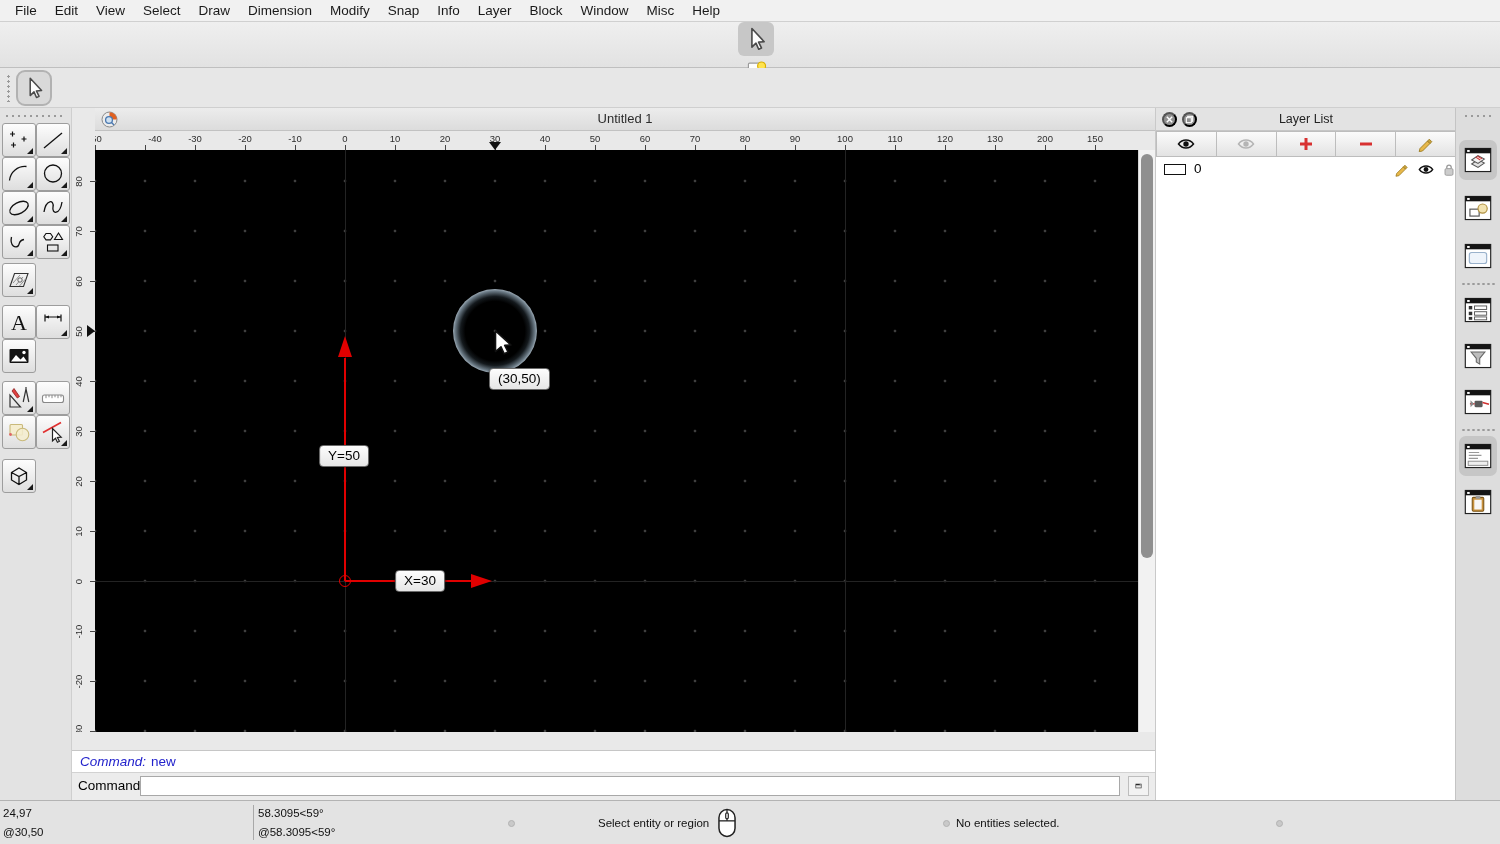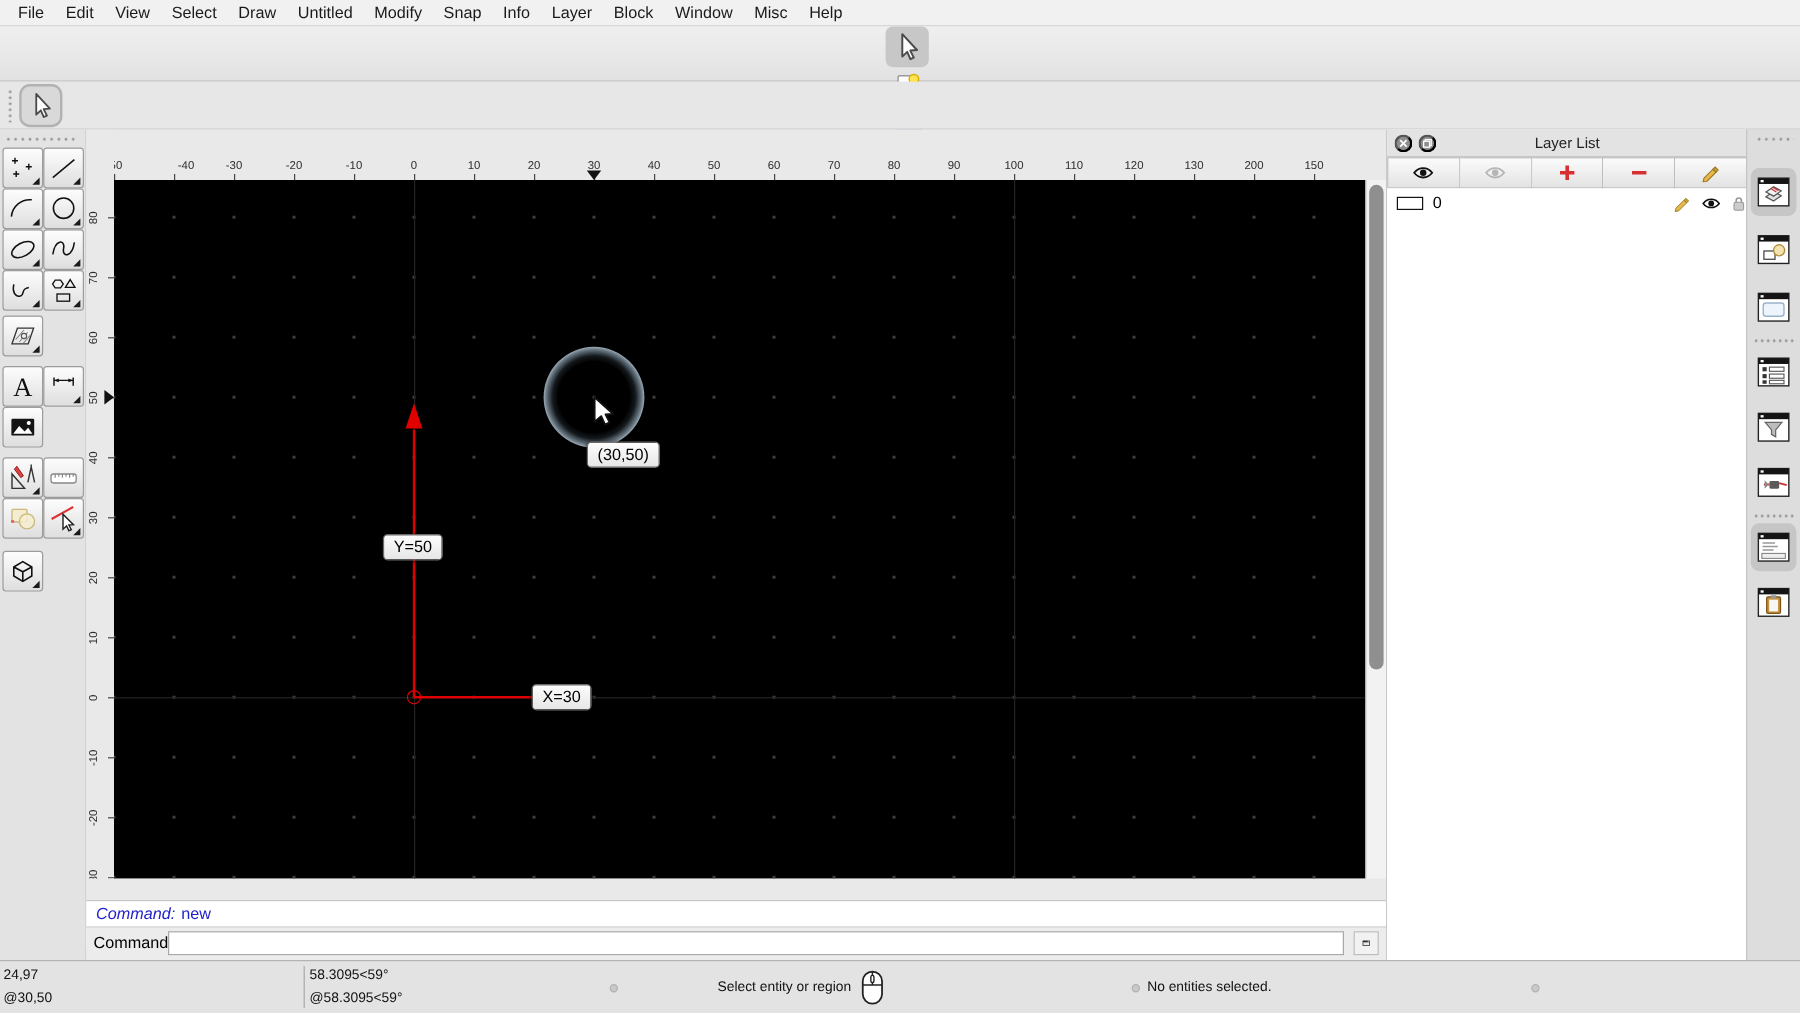--- a/index.html
+++ b/index.html
@@ -149,21 +149,21 @@
 </style>
 </head>
 <body>
 
 <div id="menubar">
     <span class="menu-item">File</span>
     <span class="menu-item">Edit</span>
     <span class="menu-item">View</span>
     <span class="menu-item">Select</span>
     <span class="menu-item">Draw</span>
-    <span class="menu-item">Untitled</span>
+    <span class="menu-item">Dimension</span>
     <span class="menu-item">Modify</span>
     <span class="menu-item">Snap</span>
     <span class="menu-item">Info</span>
     <span class="menu-item">Layer</span>
     <span class="menu-item">Block</span>
     <span class="menu-item">Window</span>
     <span class="menu-item">Misc</span>
     <span class="menu-item">Help</span>
   </div>
 
@@ -539,20 +539,31 @@
     <button class="tool-btn has-sub" style="left: 2px; top: 351px;">
       <span class="icon">
         <svg viewBox="0 0 26 26">
           <path d="M5.5 9.5 L13 5 L20.5 9.5 L20.5 17 L13 21.5 L5.5 17 Z M5.5 9.5 L13 13.5 L20.5 9.5 M13 13.5 V21.5" fill="none" stroke="#111" stroke-width="1.3"></path>
         </svg>
       </span>
     </button>
   </div>
 
 <div id="mdi">
+  <div id="mdi-title">
+    <span class="doc-icon icon">
+        <svg viewBox="0 0 17 17">
+          <circle cx="8.5" cy="8.5" r="7.5" fill="#ececec" stroke="#8a8a8a"></circle>
+          <path d="M8.5 1.2 A7.3 7.3 0 0 1 15.8 8.5 L8.5 8.5 Z" fill="#e06020"></path>
+          <circle cx="8" cy="9" r="3.4" fill="#cfe0f0" stroke="#4a78b0" stroke-width="1.3"></circle>
+          <line x1="10.5" y1="11.5" x2="13" y2="14" stroke="#4a78b0" stroke-width="1.4"></line>
+        </svg>
+      </span>
+    <span id="mdi-title-text">Untitled 1</span>
+  </div>
   <div id="ruler-corner"></div>
   <div id="hruler">
       <span class="hr-label" style="left: -15px;">-50</span>
       <span class="hr-tick" style="left: 0px;"></span>
       <span class="hr-label" style="left: 45px;">-40</span>
       <span class="hr-tick" style="left: 50px;"></span>
       <span class="hr-label" style="left: 85px;">-30</span>
       <span class="hr-tick" style="left: 100px;"></span>
       <span class="hr-label" style="left: 135px;">-20</span>
       <span class="hr-tick" style="left: 150px;"></span>
@@ -629,21 +640,21 @@
     <div id="arrow-right" style="left: 376px; top: 424px;"></div>
     <div id="origin-ring" style="left: 244px; top: 425px;"></div>
     <div id="glow" style="left: 358px; top: 139px;"></div>
     <div id="cursor" class="icon" style="left: 399px; top: 180px;">
         <svg viewBox="0 0 20 28">
           <path d="M1.5 1 L1.5 21.5 L7 16.8 L10.2 23.8 L14 22 L10.7 15.4 L17 15 Z" fill="#fff" stroke="#111" stroke-width="1.6" stroke-linejoin="round"></path>
         </svg>
       </div>
     <div id="tip-coord" class="cad-label" style="left: 394px; top: 218px;">(30,50)</div>
     <div id="lbl-y" class="cad-label" style="left: 249px; top: 306px;">Y=50</div>
-    <div id="lbl-x" class="cad-label" style="left: 325px; top: 431px; margin-left: 48px;">X=30</div>
+    <div id="lbl-x" class="cad-label" style="left: 325px; top: 431px;">X=30</div>
   </div>
   <div id="vscroll">
     <div id="vthumb"></div>
   </div>
   <div id="cmdhistory">
     <span id="cmdh-prefix">Command:</span><span id="cmdh-text">new</span>
   </div>
   <div id="cmdrow">
     <span id="cmd-label">Command:</span>
     <input id="cmd-input" value="" style="">

